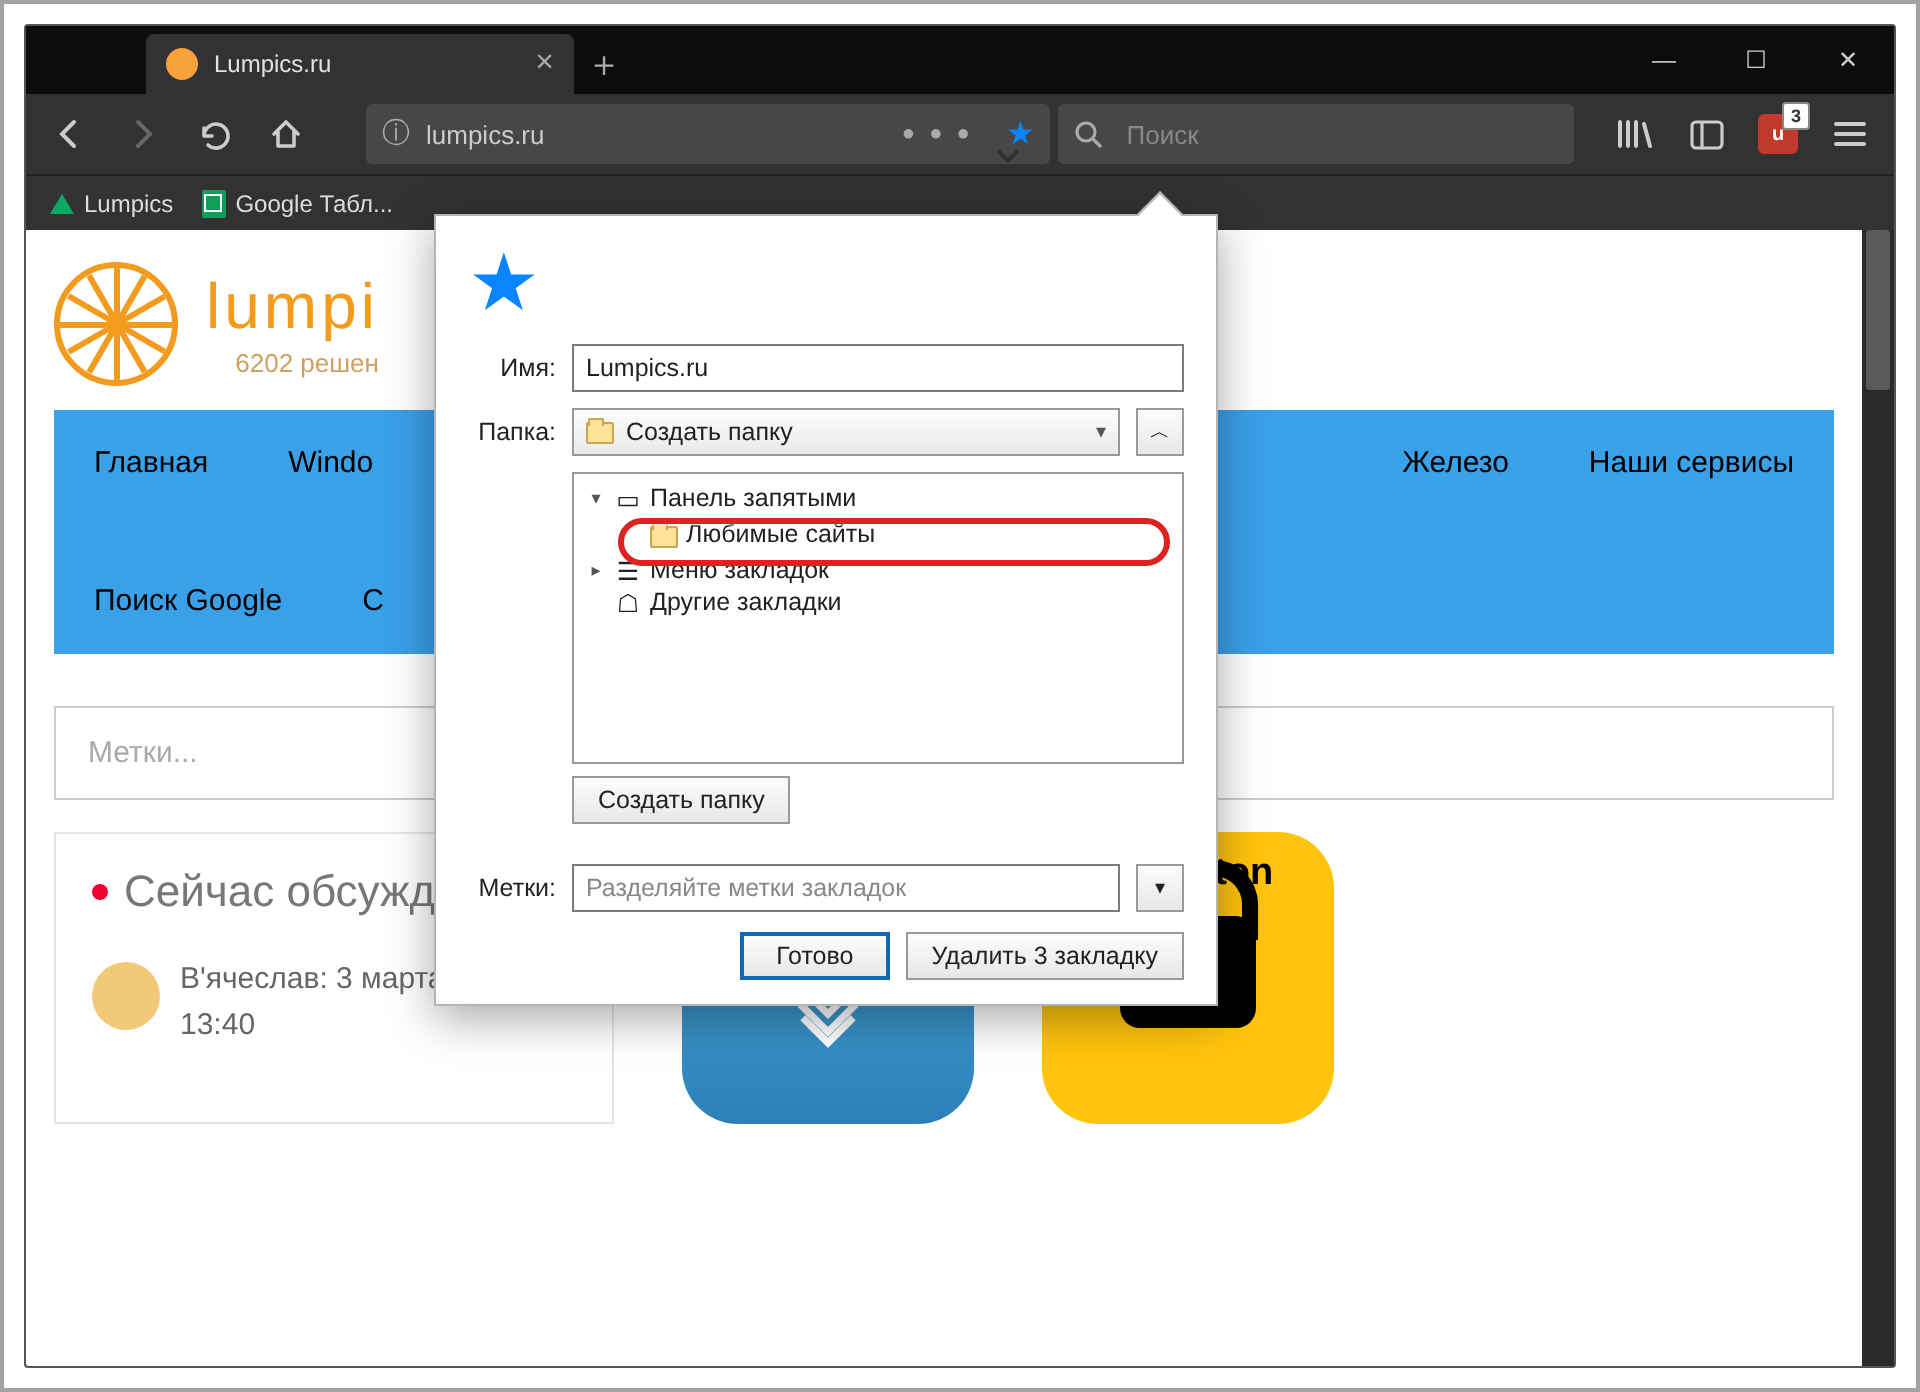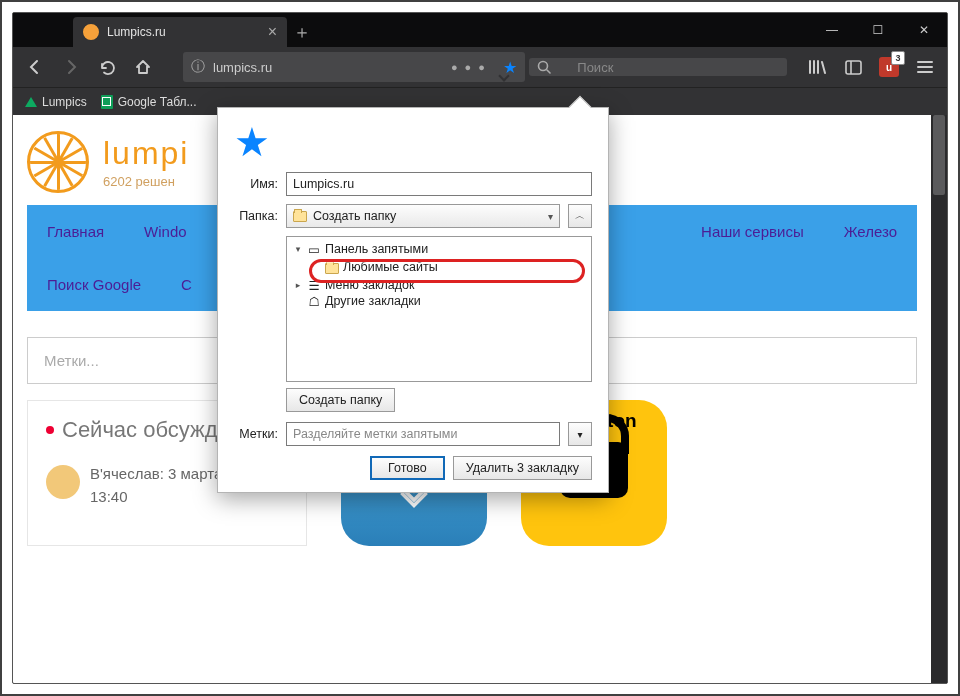--- a/index.html
+++ b/index.html
@@ -1,59 +1,59 @@
 <!DOCTYPE html>
 <html><head>
 <meta charset="utf-8">
 <style>
   * { box-sizing: border-box; margin: 0; padding: 0; font-family: -apple-system, "Segoe UI", Arial, sans-serif; }
   body { background: #fff; }
-  .frame { width: 960px; height: 696px; border: 2px solid #404040; position: relative; background: #fff; overflow: hidden; padding-left: 18px; }
+  .frame { width: 960px; height: 696px; border: 2px solid #a3a3a3; position: relative; background: #fff; overflow: hidden; padding-left: 18px; }
   .browser { position: absolute; inset: 10px; background: #0c0c0d; border: 1px solid #555; border-radius: 2px; overflow: hidden; }
   
   .titlebar { height: 34px; background: #0c0c0d; display: flex; align-items: flex-end; padding-left: 60px; }
   .tab { background: #323234; color: #e2e2e2; height: 30px; width: 214px; display: flex; align-items: center; border-top-left-radius: 4px; border-top-right-radius: 4px; font-size: 12px; padding: 0 10px; gap: 8px; }
   .favicon { width: 16px; height: 16px; border-radius: 3px; flex: none; }
   .tab .close { margin-left: auto; font-size: 16px; color: #aaa; }
   .newtab { color: #aaa; width: 30px; height: 30px; display: flex; align-items: center; justify-content: center; font-size: 18px; }
   .wincontrols { position: absolute; right: 0; top: 0; height: 34px; display: flex; }
   .wincontrols div { width: 46px; display: flex; align-items: center; justify-content: center; color: #ccc; font-size: 12px; }
   
   .toolbar { height: 40px; background: #323234; display: flex; align-items: center; padding: 0 6px; gap: 4px; }
   .tbtn { width: 32px; height: 32px; display: flex; align-items: center; justify-content: center; color: #ccc; }
   .tbtn.dis { color: #666; }
   .urlbar { flex: 1.35; height: 30px; background: #474749; border-radius: 3px; display: flex; align-items: center; padding: 0 8px; gap: 8px; color: #ccc; font-size: 13px; position: relative; }
   .urlbar .info { color: #aaa; font-size: 14px; }
   .urlbar .dots { margin-left: auto; letter-spacing: 2px; color: #aaa; font-size: 11px; }
   .pocket { width: 18px; height: 18px; background: #5a5a5c; border-radius: 3px 3px 7px 7px; position: relative; }
   .pocket::after { content: ""; position: absolute; left: 5px; top: 5px; width: 6px; height: 6px; border-left: 2px solid #323234; border-bottom: 2px solid #323234; transform: rotate(-45deg); }
   .starbtn { color: #0a84ff; font-size: 16px; }
-  .searchbar { flex: 1; height: 18px; background: #474749; border-radius: 3px; display: flex; align-items: center; padding: 0 8px; gap: 26px; color: #888; font-size: 13px; }
+  .searchbar { flex: 1; height: 30px; background: #474749; border-radius: 3px; display: flex; align-items: center; padding: 0 8px; gap: 12px; color: #888; font-size: 13px; }
   .ext { width: 20px; height: 20px; background: #c0392b; border-radius: 3px; position: relative; display:flex;align-items:center;justify-content:center;color:#fff;font-size:10px;font-weight:bold; }
   .ext .badge { position: absolute; top: -6px; right: -6px; background: #fff; color: #333; width: 14px; height: 14px; font-size: 9px; display: flex; align-items: center; justify-content: center; border-radius: 2px; border:1px solid #888;}
   
   .bmtoolbar { height: 28px; background: #323234; display: flex; align-items: center; padding: 0 8px; gap: 6px; border-top: 1px solid #222; }
   .bmitem { color: #ddd; font-size: 12px; display: flex; align-items: center; gap: 5px; padding: 2px 4px; }
   .gdrive-ico { width:0;height:0;border-left:6px solid transparent;border-right:6px solid transparent;border-bottom:10px solid #0da960; position:relative;}
   .gsheets-ico { width:12px;height:14px;background:#0f9d58;border-radius:1px;display:flex;align-items:center;justify-content:center;}
   .gsheets-ico::after{content:"";width:7px;height:7px;border:1px solid #fff;}
   
   .content { position: absolute; top: 102px; left: 0; right: 16px; bottom: 0; background: #fff; overflow: hidden; }
   .vscroll { position: absolute; top: 102px; right: 0; bottom: 0; width: 16px; background: #2a2a2c; }
   .vscroll .thumb { position:absolute; top:0; left:2px; right:2px; height:80px; background:#5a5a5c; border-radius:2px; }
   .page { padding: 0 14px; }
-  .site-header { display: flex; align-items: center; gap: 14px; padding: 16px 0 12px 0; }
+  .site-header { display: flex; align-items: center; gap: 14px; padding: 16px 0 12px 0; text-align: right; }
   .logo { width: 62px; height: 62px; border: 3px solid #f29b1d; border-radius: 50%; position: relative; background: radial-gradient(circle, #fff 32%, transparent 33%); overflow:hidden;}
   .logo::before, .logo::after { content:""; position:absolute; background:#f29b1d; }
   .logo::before { width:3px; height:100%; left:calc(50% - 1.5px); top:0;}
   .logo::after { width:100%; height:3px; top:calc(50% - 1.5px); left:0;}
   .logo .seg { position:absolute; width:3px;height:50%;background:#f29b1d;left:calc(50% - 1.5px);top:0;transform-origin:bottom center;}
   .sitetitle { color: #f29b1d; font-size: 32px; font-weight: 400; letter-spacing: 2px; }
   .tagline { color: #d0a060; font-size: 13px; margin-top: 2px; }
-  .nav { background: #3aa0e8; color: #4c1d95; display: flex; flex-wrap: wrap; padding: 0; }
+  .nav { background: #3aa0e8; color: #000000; display: flex; flex-wrap: wrap; padding: 0; gap: 16px; }
   .nav .ni { padding: 18px 20px; font-size: 15px; }
   .nav .row { display:flex; width:100%;}
   .searcharea { margin: 26px 0 16px 0; }
   .searchbox { border: 1px solid #ccc; padding: 14px 16px; color: #aaa; font-size: 15px; }
   .widgets { display: flex; gap: 34px; margin-top: 12px; }
   .widget-discuss { flex: 0 0 280px; border: 1px solid #e6e6e6; padding: 16px 18px 8px 18px; }
   .wd-title { font-size: 22px; color: #777; line-height: 1.2; display:flex; gap:8px;}
   .dotred { width:8px;height:8px;background:#e03;border-radius:50%;align-self:center;flex:none;}
   .comment { margin-top: 22px; display: flex; gap: 10px; font-size: 15px; color: #666; }
   .avatar { width: 34px; height: 34px; background: #f2c879; border-radius: 50%; flex:none;}
@@ -204,22 +204,22 @@
             <div class="sitetitle">lumpi</div>
             <div class="tagline">6202 решен</div>
           </div>
         </div>
 
         <div class="nav">
           <div class="row">
             <div class="ni">Главная</div>
             <div class="ni">Windo</div>
             <div style="flex:1"></div>
+            <div class="ni">Железо</div>
             <div class="ni">Наши сервисы</div>
-            <div class="ni">Железо</div>
           </div>
           <div class="row">
             <div class="ni">Поиск Google</div>
             <div class="ni">С</div>
           </div>
         </div>
 
         <div class="searcharea">
           <div class="searchbox">Метки...</div>
         </div>
@@ -306,24 +306,24 @@
           <span class="ticon">☖</span>
           <span>Другие закладки</span>
         </div>
         <div class="highlight-oval" style="left:22px; top:22px; right:6px; height:24px;"></div>
       </div>
 
       <div class="newfolder">
         <span class="btn">Создать папку</span>
       </div>
 
-      <div class="frow" style="margin-top:10px;">
+      <div class="frow" style="margin-top:20px;">
         <label>Метки:</label>
         <div class="finput" style="color:#888;">
-            <span>Разделяйте метки запятыми</span>
+            <span>Разделяйте метки закладок</span>
           </div>
         <div class="sqbtn">▾</div>
       </div>
 
       <div class="popup-actions">
         <span class="btn primary">Готово</span>
         <span class="btn">Удалить 3 закладку</span>
       </div>
     </div>
 

